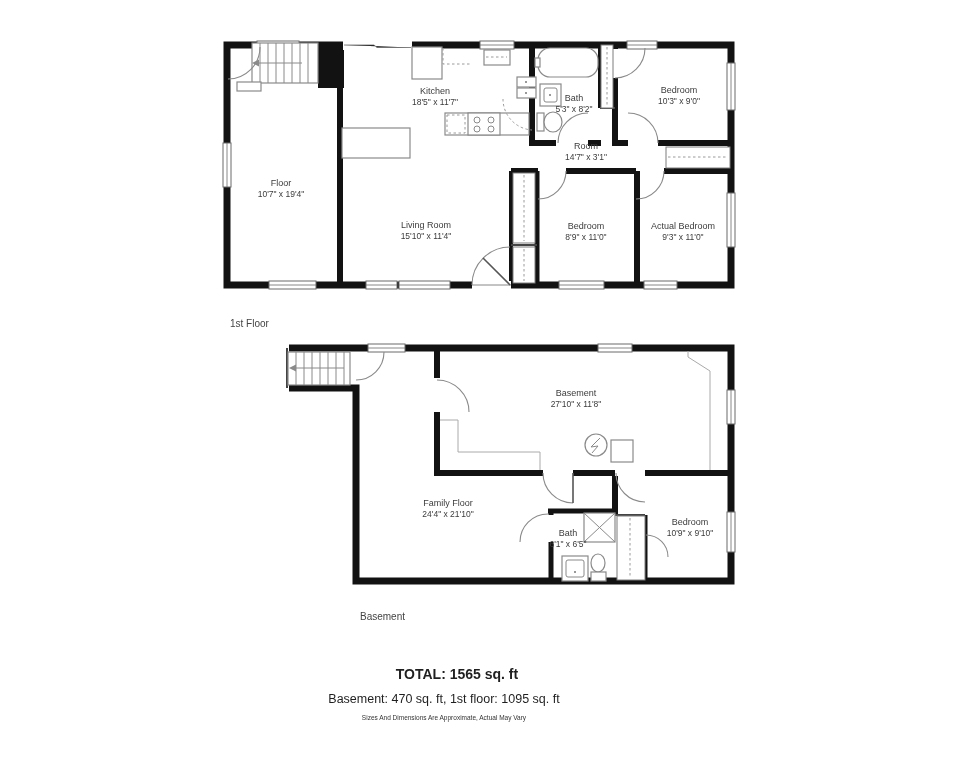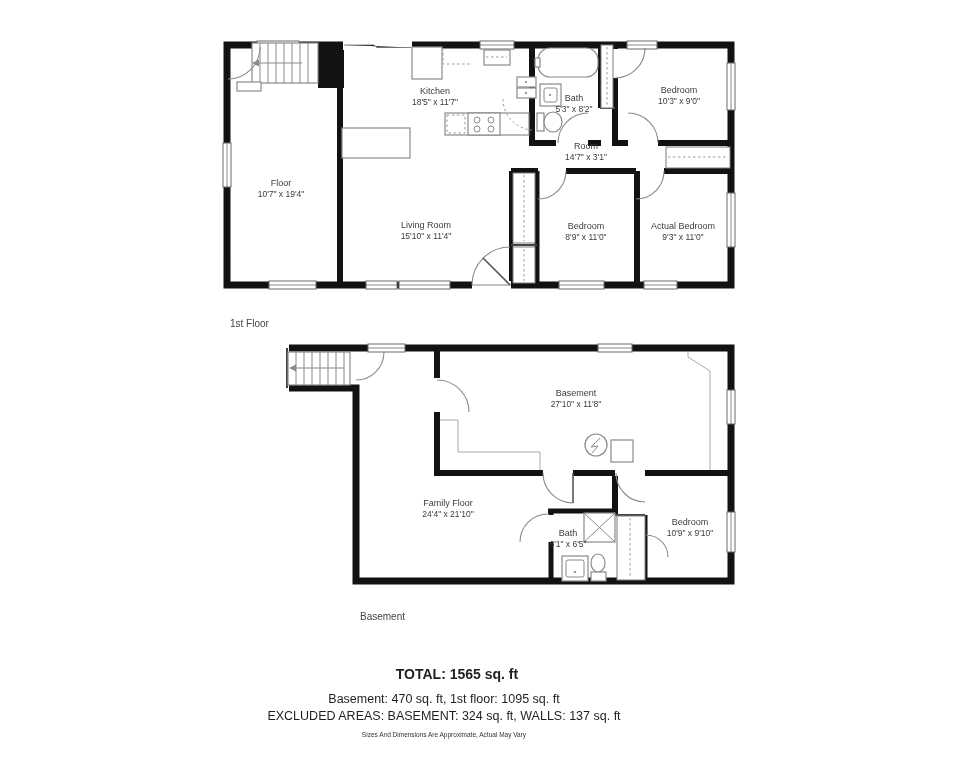--- a/index.html
+++ b/index.html
@@ -271,17 +271,16 @@
   <div class="nm">Bedroom</div>
   <div class="dm">10'9" x 9'10"</div>
 </div>
 
 <div class="floor-label" style="left:230px;top:318px">1st Floor</div>
 <div class="floor-label" style="left:360px;top:611px">Basement</div>
 
 <div class="summary">
   <div class="total">TOTAL: 1565 sq. ft</div>
   <div class="sline">Basement: 470 sq. ft, 1st floor: 1095 sq. ft</div>
-  <div class="sline">EXCLUDED AREAS: BASEMENT: 324 sq. ft, WALLS: 137 sq. ft</div>
   <div class="disc">Sizes And Dimensions Are Approximate, Actual May Vary</div>
 </div>
 
 </div>
 
 </body></html>

